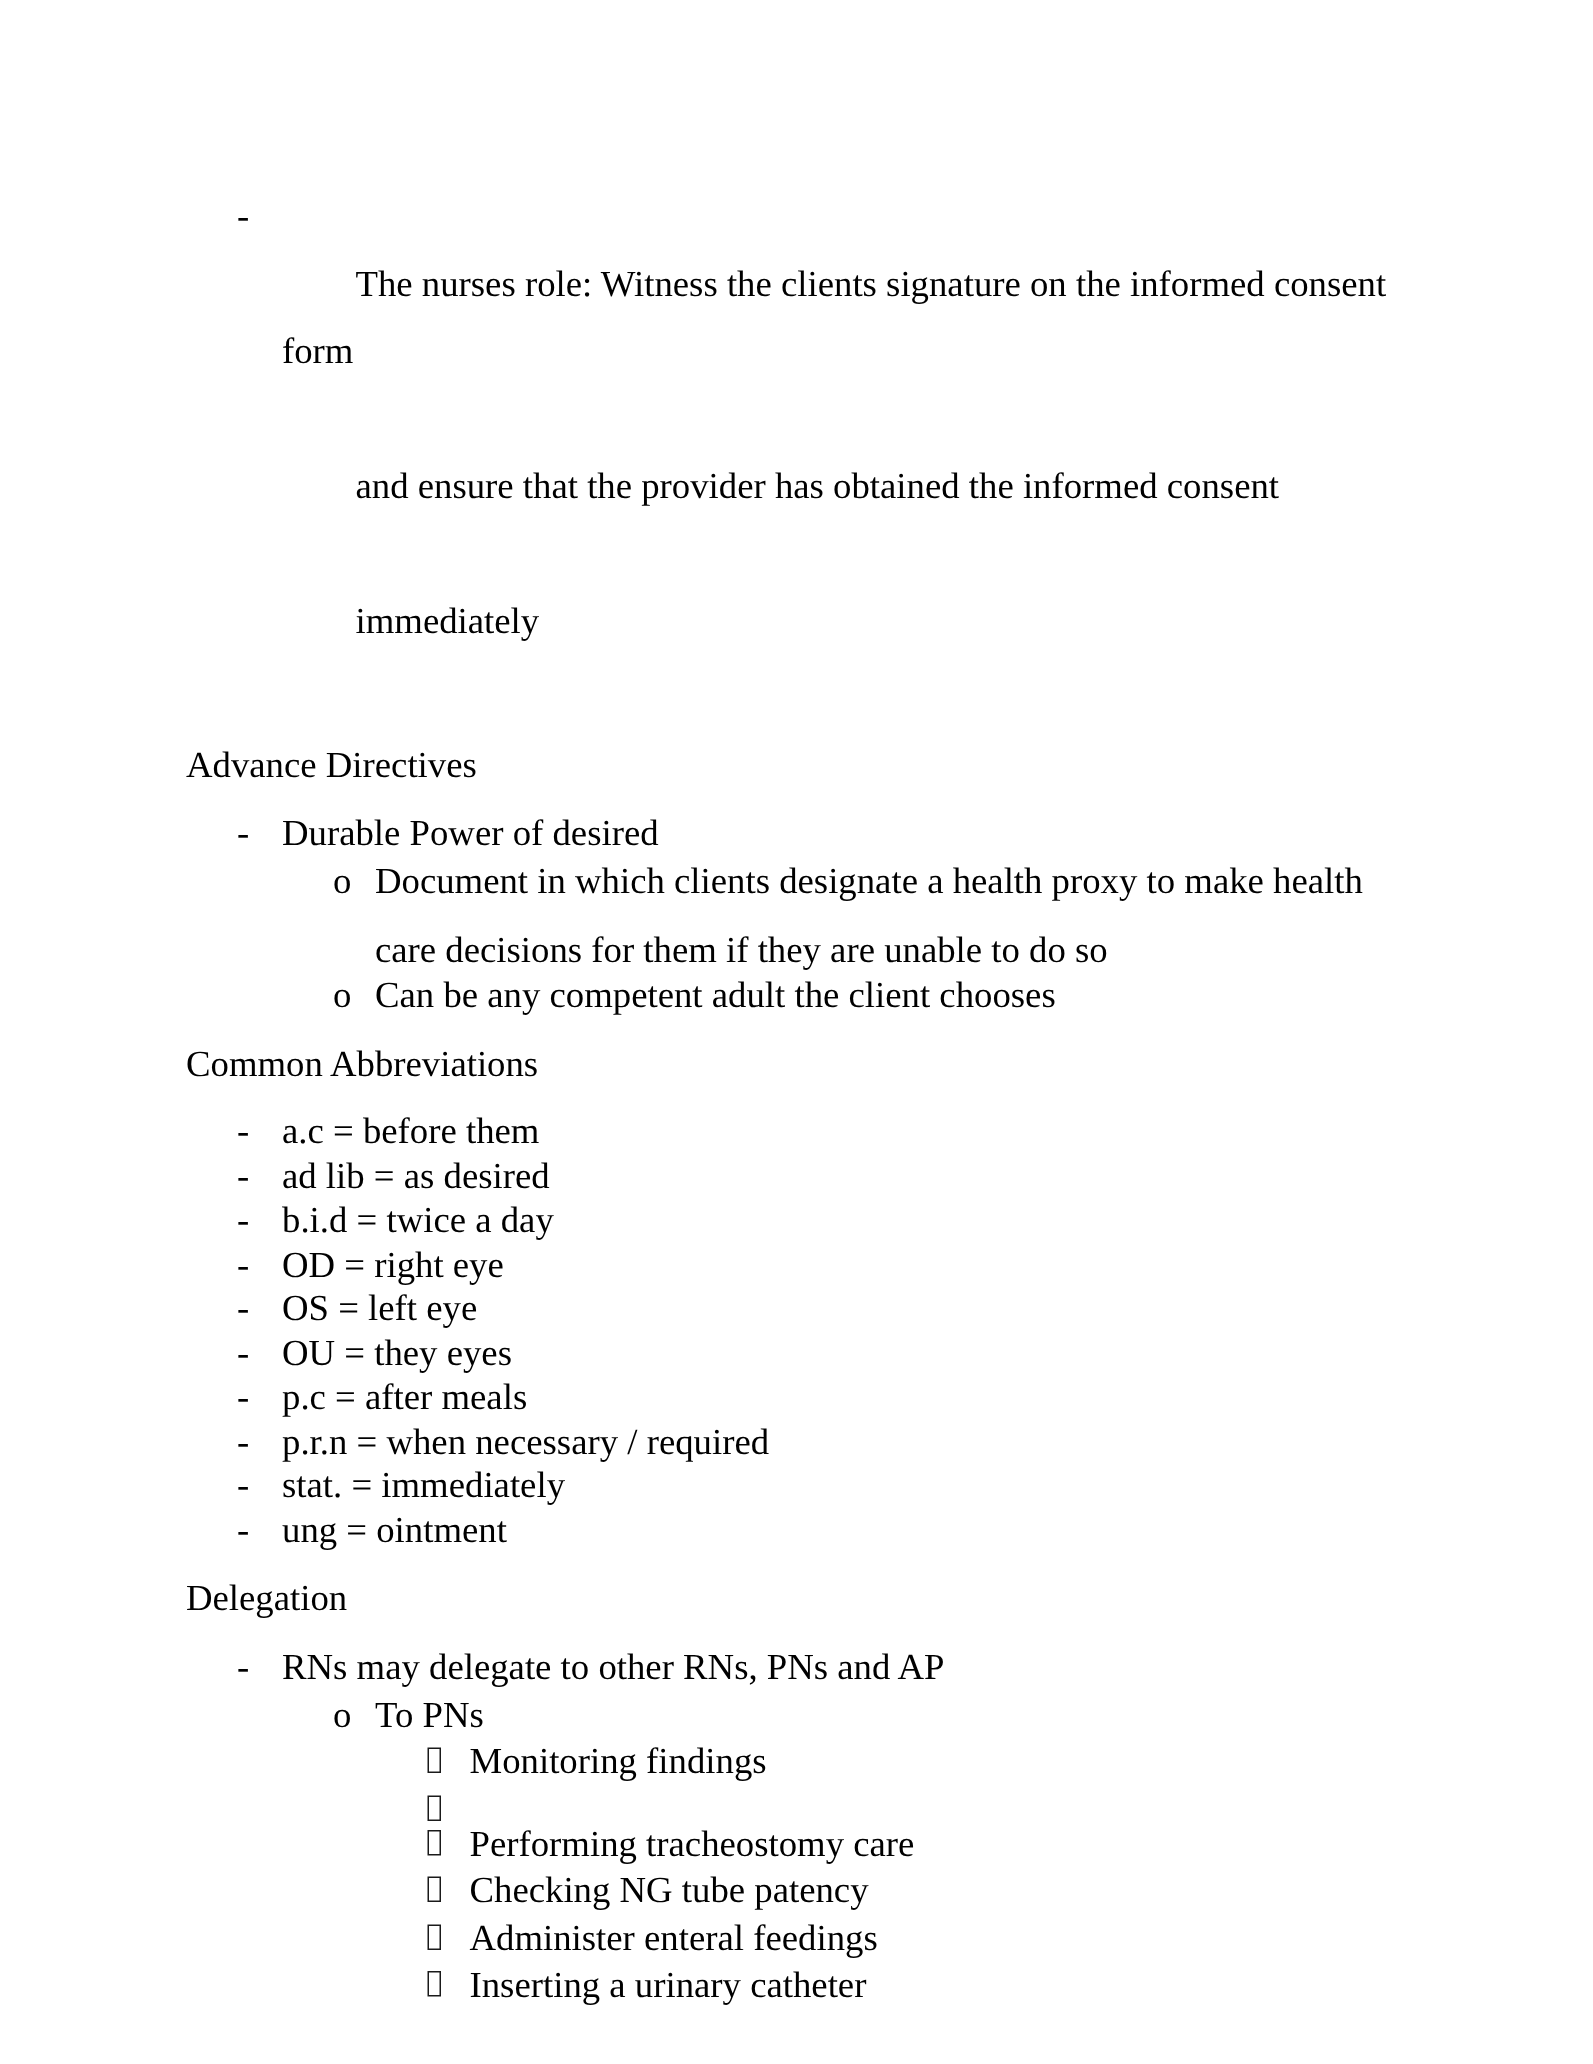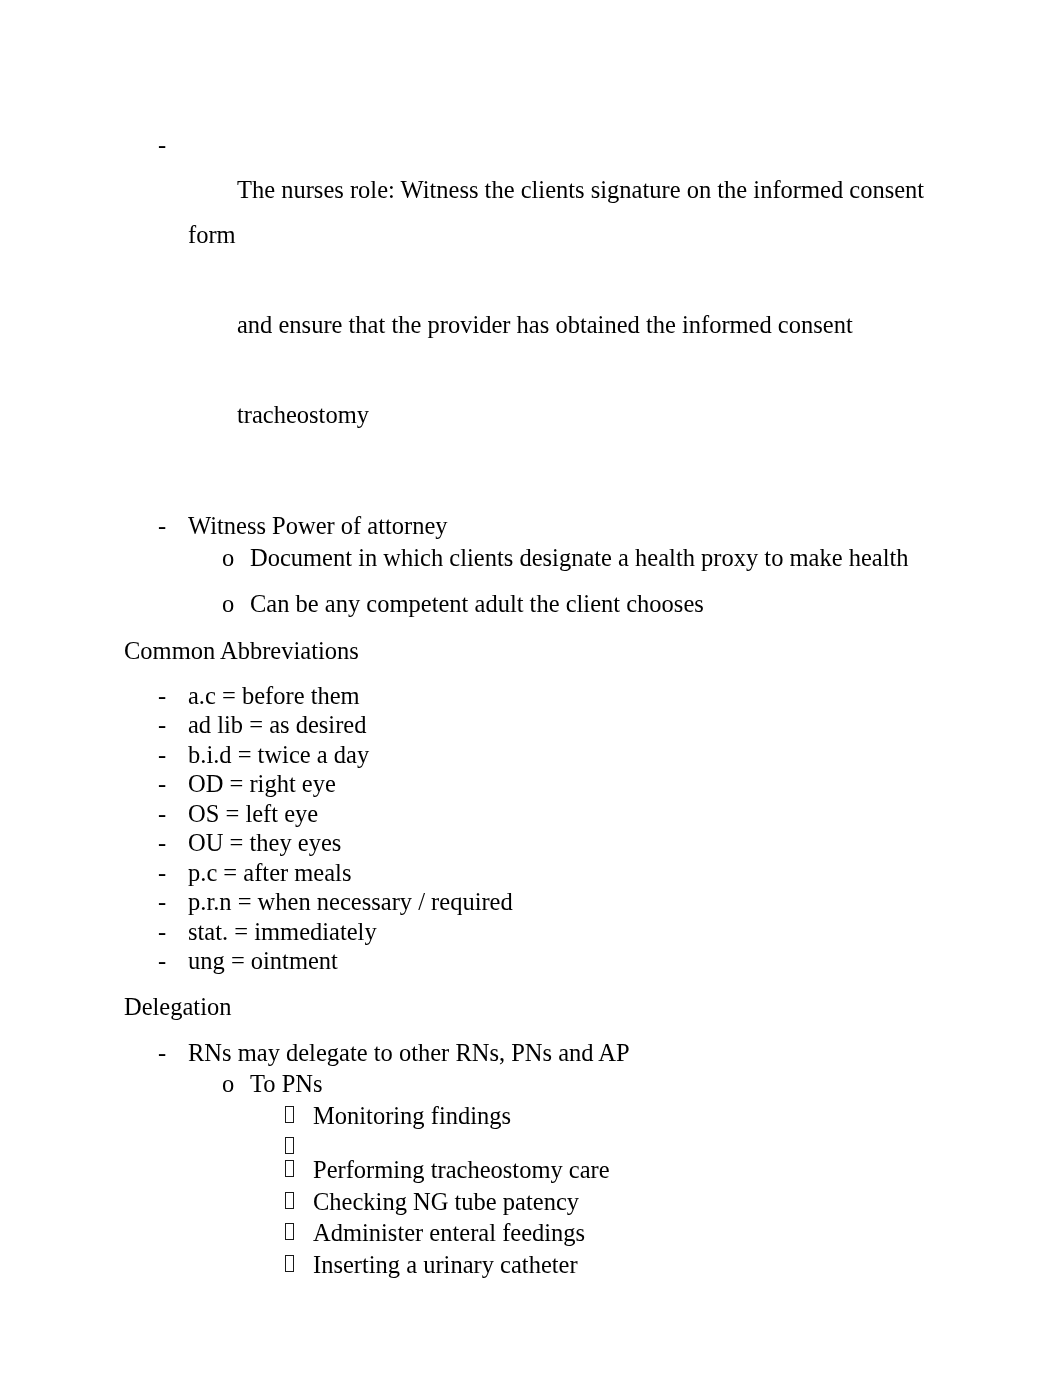--- a/index.html
+++ b/index.html
@@ -95,41 +95,43 @@
 <body>
 
 <div class="page">
   <div class="content">
 
     <div class="row lvl1 ls-double">
       <span class="marker">-</span>
       <span class="row-text">
         <span>The nurses role: Witness the clients signature on the informed consent form</span><br>
         <span>and ensure that the provider has obtained the informed consent</span><br>
-        <span>tracheostomy</span>
+        <span>immediately</span>
       </span>
     </div>
 
     <div class="gap-sm"></div>
 
+    <div class="sec-head">Advance Directives</div>
 
     <div style="height:14px"></div>
 
     <div class="row lvl1 ls-mid">
       <span class="marker">-</span>
-      <span class="row-text">Witness Power of attorney</span>
+      <span class="row-text">Durable Power of desired</span>
     </div>
 
     <div class="row lvl2 ls-mid">
       <span class="marker">o</span>
       <span class="row-text">Document in which clients designate a health proxy to make health</span>
     </div>
 
     <div style="height:16px"></div>
 
+    <div class="cont">care decisions for them if they are unable to do so</div>
 
     <div class="row lvl2 ls-single">
       <span class="marker">o</span>
       <span class="row-text">Can be any competent adult the client chooses</span>
     </div>
 
     <div style="height:17px"></div>
 
     <div class="sec-head">Common Abbreviations</div>
 

